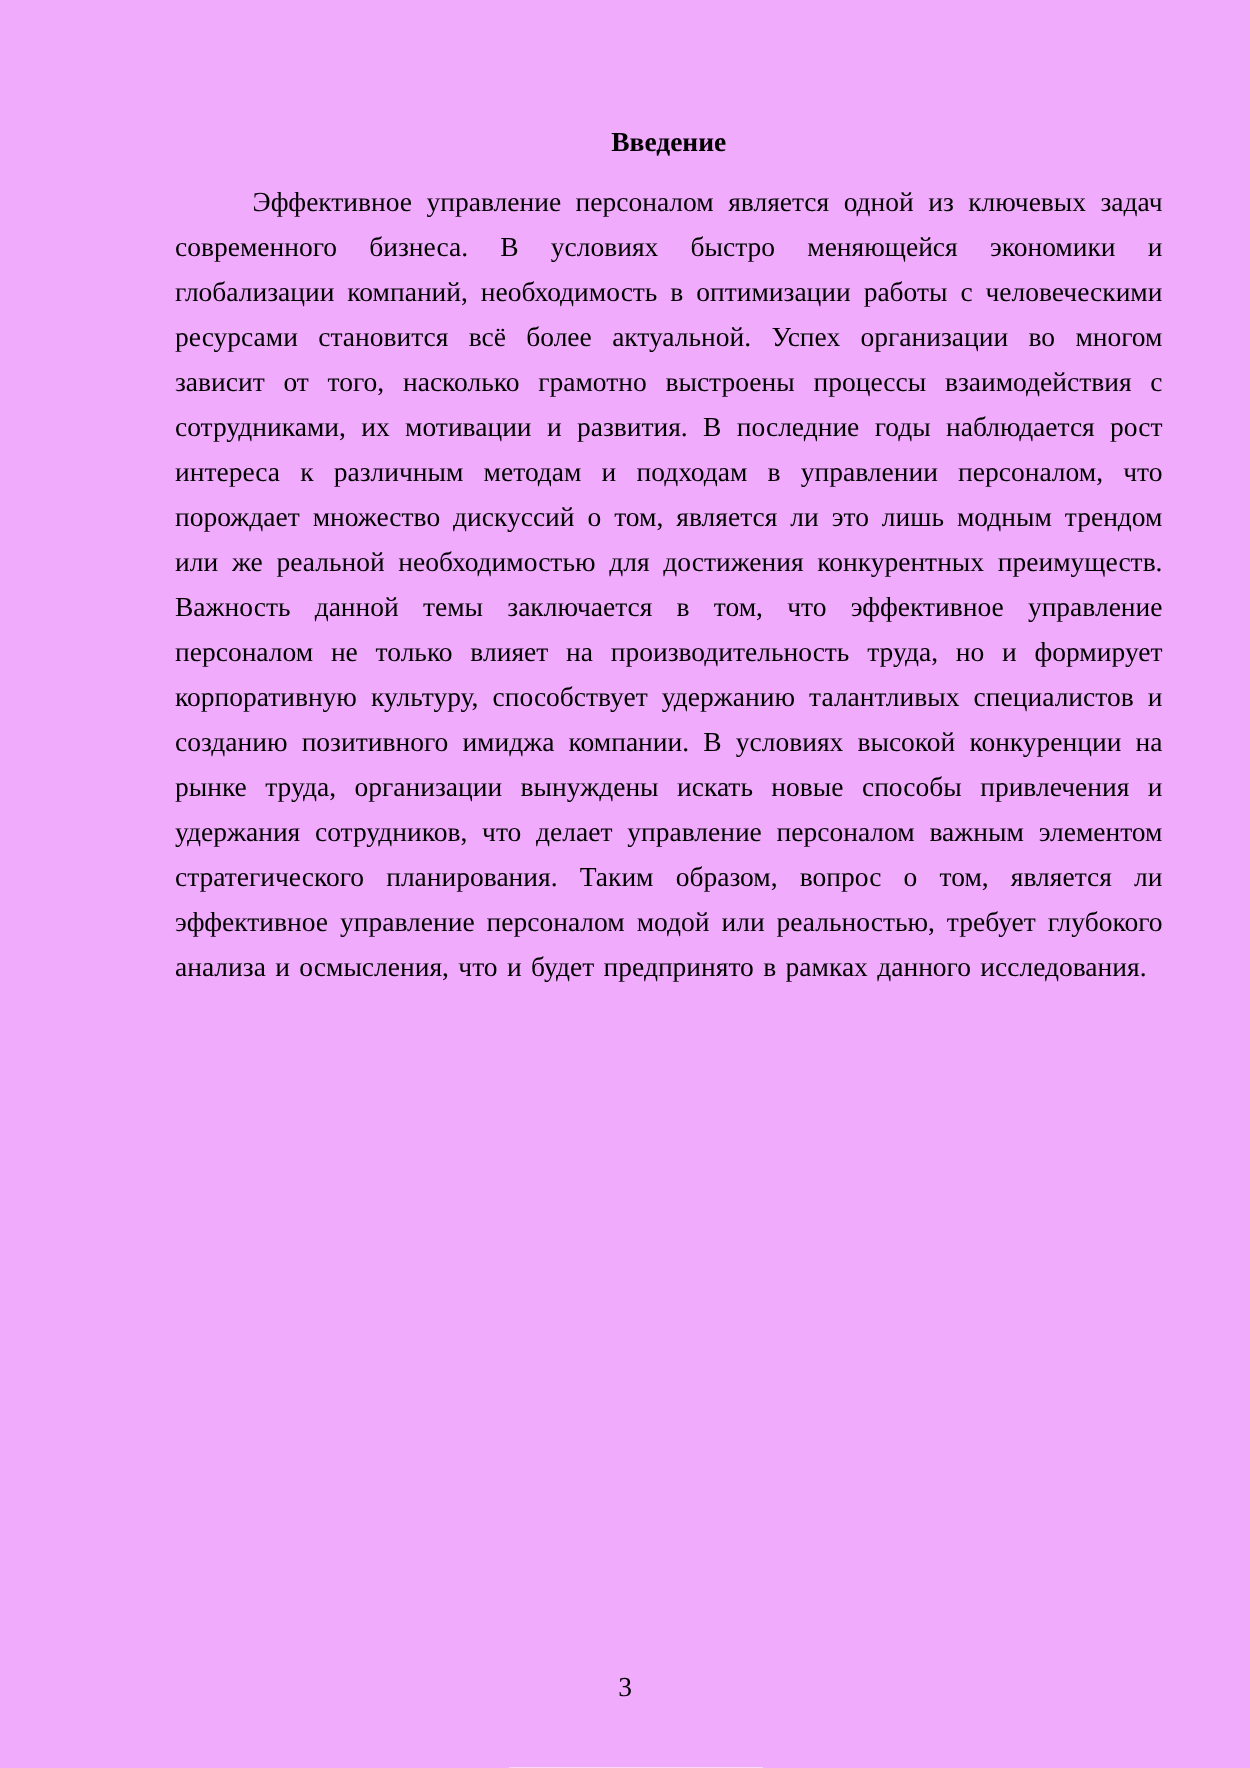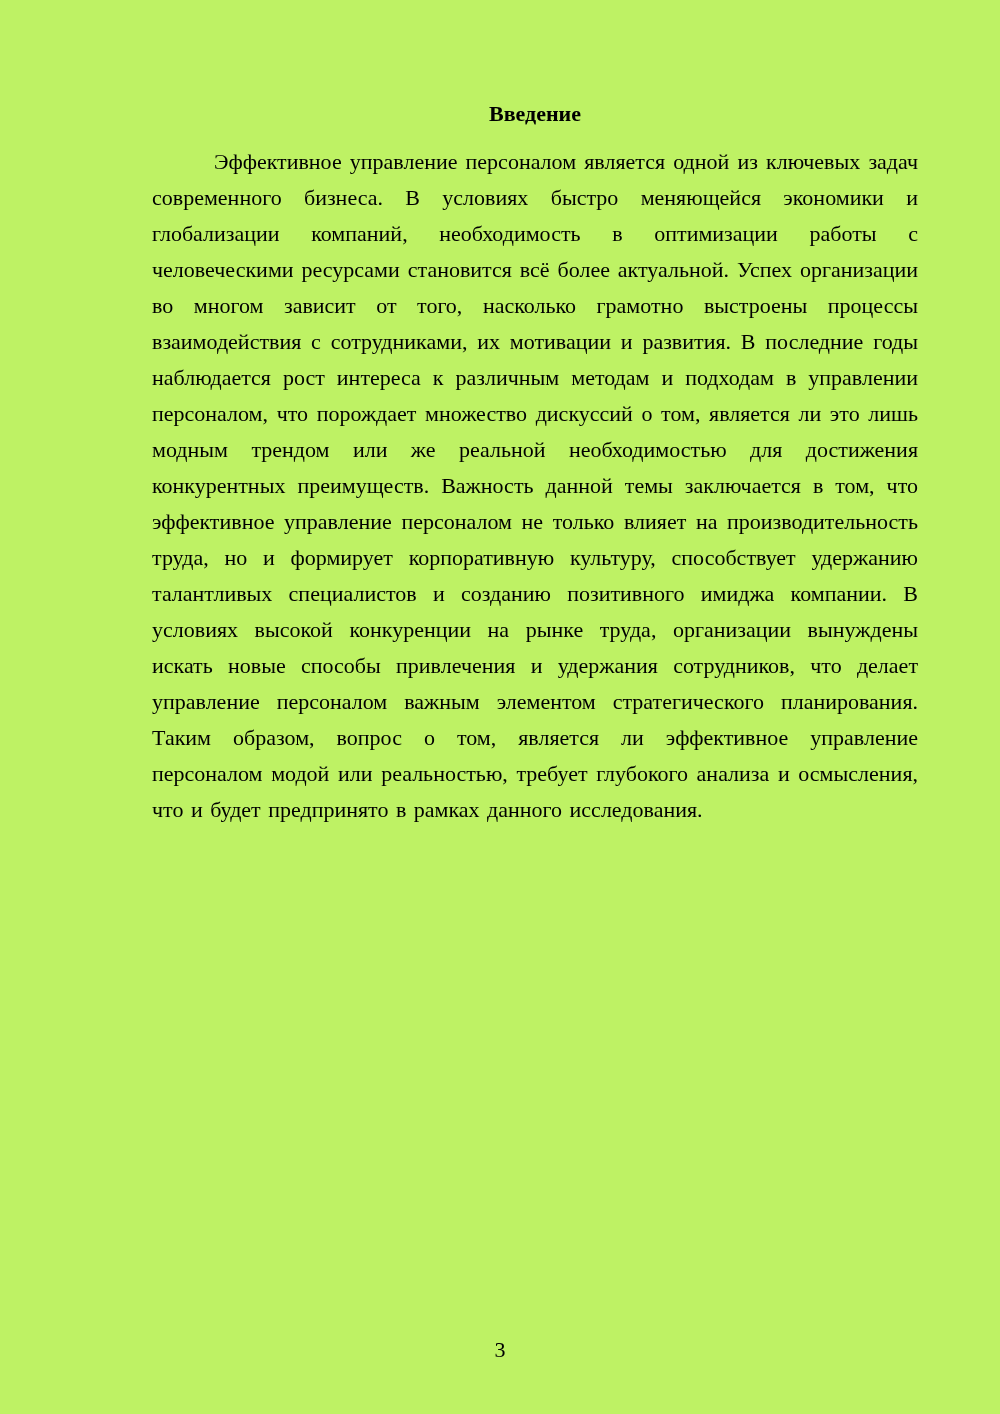--- a/index.html
+++ b/index.html
@@ -5,21 +5,21 @@
   html, body {
     margin: 0;
     padding: 0;
     background: #ffffff;
   }
   .page {
     position: relative;
     width: 1000px;
     height: 1414px;
     margin: 0 auto;
-    background: #bef264;
+    background: #f0abfc;
     font-family: "Liberation Serif", "DejaVu Serif", serif;
     color: #000000;
     box-sizing: border-box;
     overflow: hidden;
   }
   .content {
     box-sizing: border-box;
     padding: 96px 70px 0 140px;
   }
   .doc-heading {
@@ -27,21 +27,21 @@
     font-weight: bold;
     text-align: center;
     margin: 0 0 12px 0;
     line-height: 36px;
   }
   .doc-paragraph {
     font-size: 22px;
     line-height: 36px;
     text-align: justify;
     text-indent: 62px;
-    margin: 12px;
+    margin: 0;
     word-spacing: 2px;
   }
   .page-number {
     position: absolute;
     bottom: 52px;
     left: 0;
     width: 100%;
     text-align: center;
     font-size: 22px;
     line-height: 24px;

